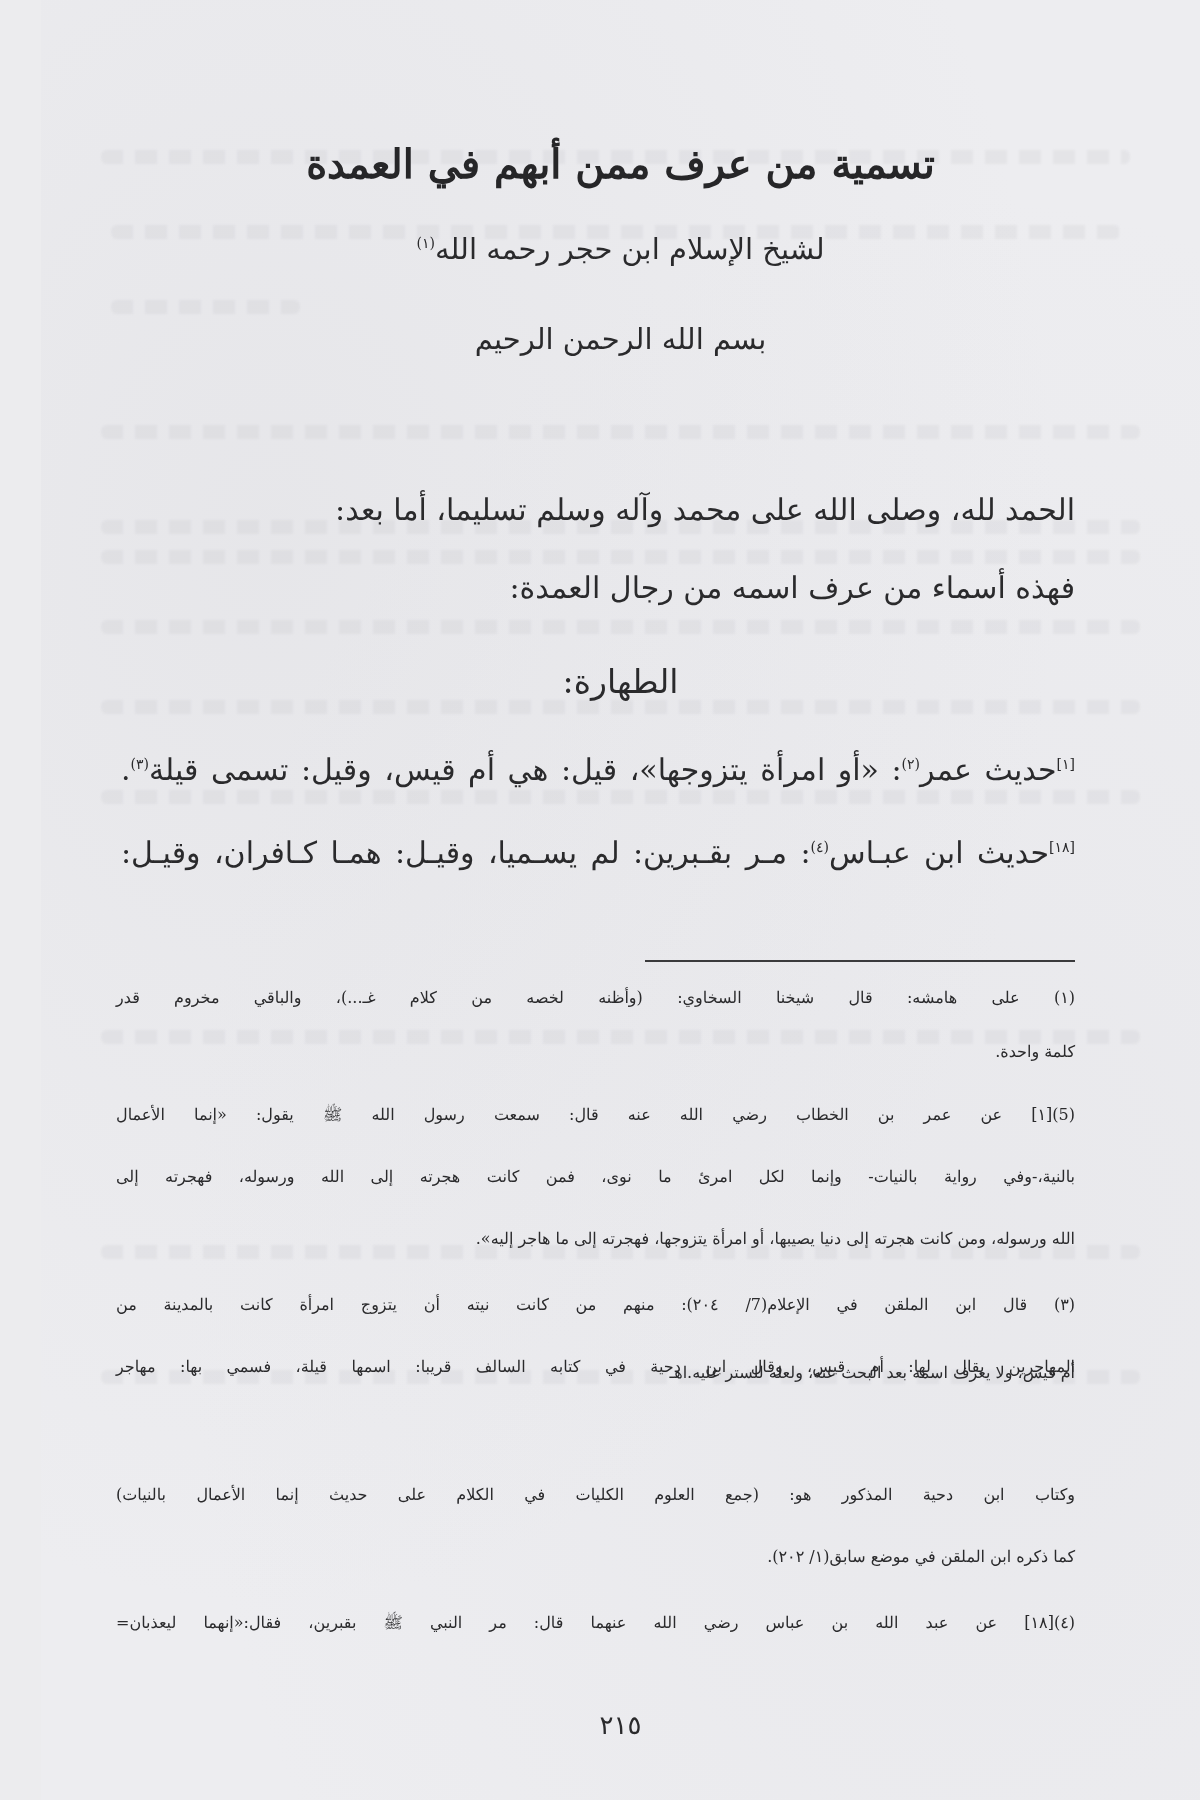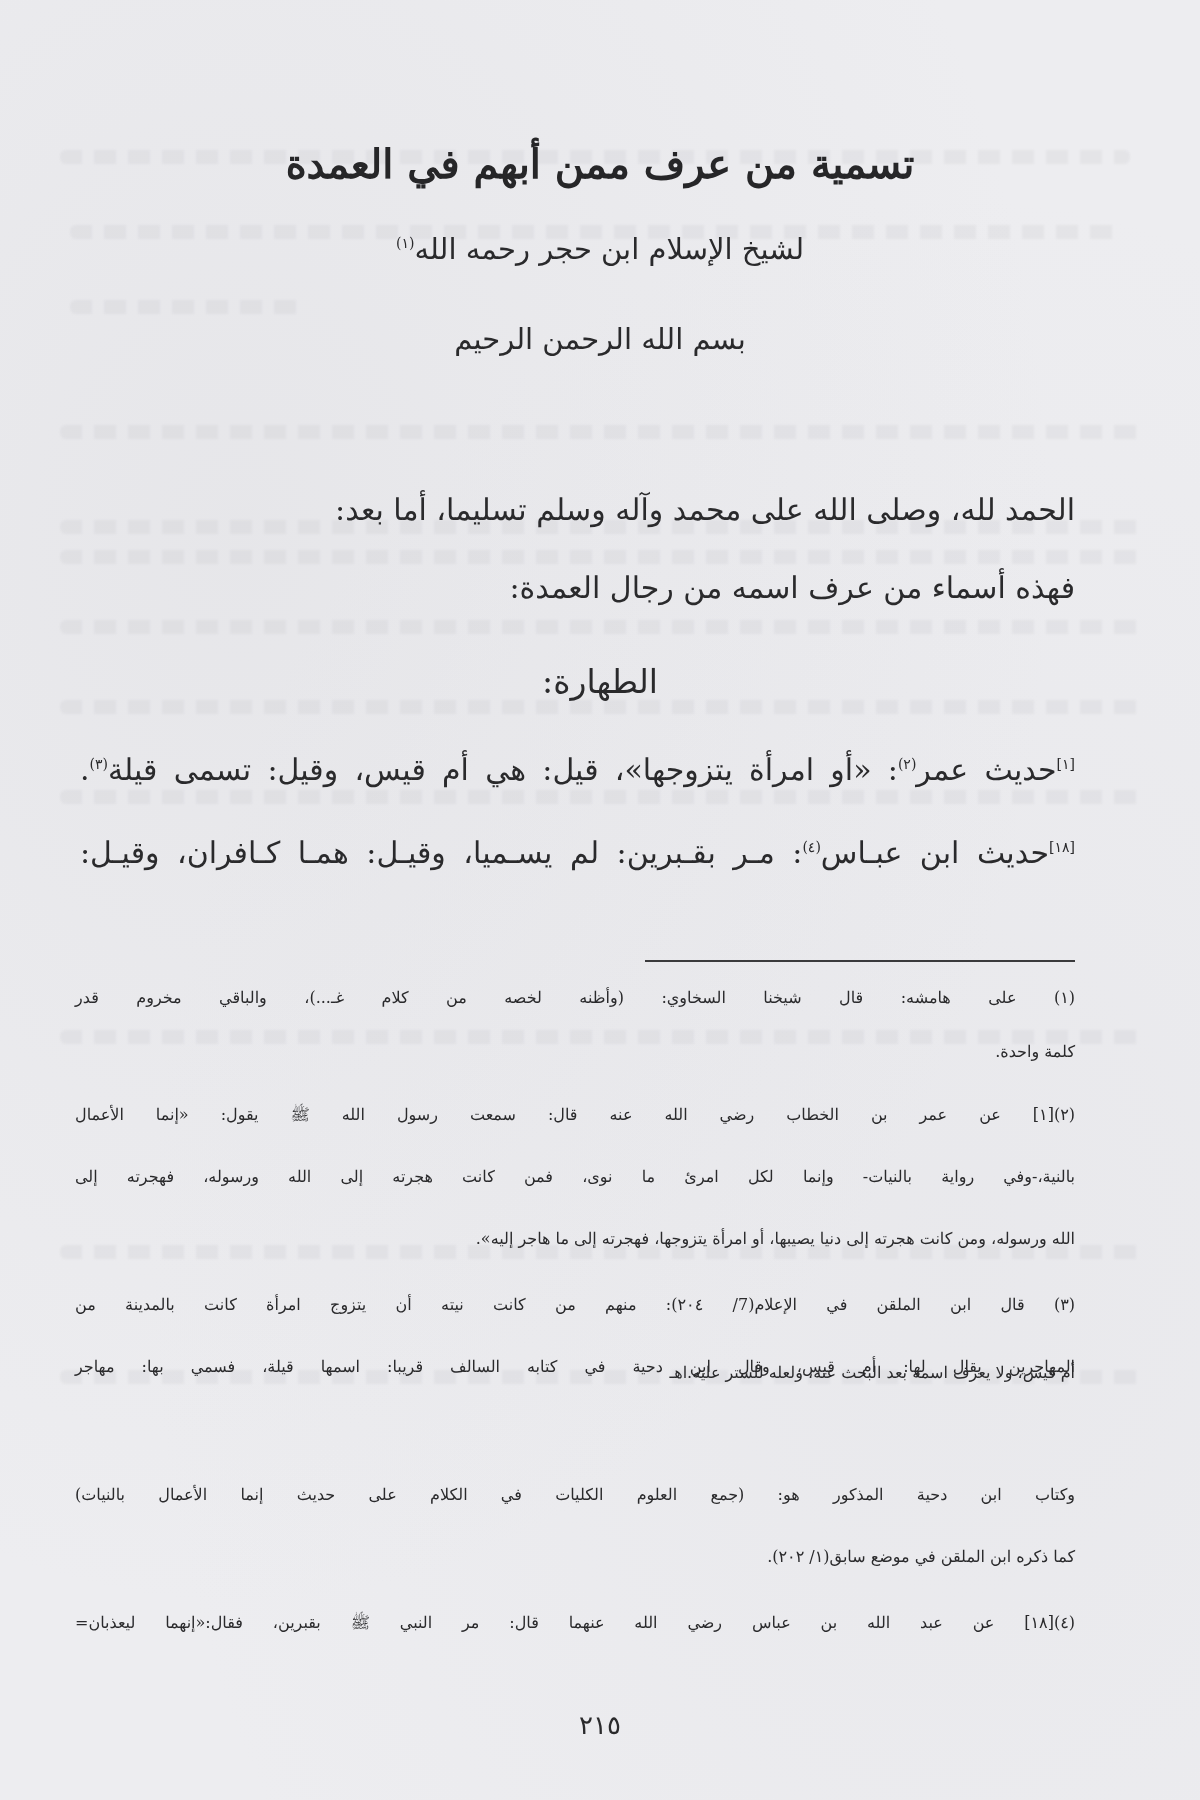--- a/index.html
+++ b/index.html
@@ -15,20 +15,21 @@
       font-family: "DejaVu Serif", "Liberation Serif", serif;
       color: #2a2a2c;
     }
     .page {
       position: absolute;
       inset: 0;
       background:
         radial-gradient(ellipse at 20% 30%, rgba(210,210,214,0.25), transparent 60%),
         radial-gradient(ellipse at 80% 70%, rgba(215,215,220,0.2), transparent 60%),
         #ededf0;
+      margin-left: 41px;
     }
     
     .bleed {
       position: absolute;
       left: 60px;
       right: 60px;
       height: 14px;
       background: repeating-linear-gradient(90deg, rgba(190,190,196,0.18) 0 22px, transparent 22px 34px);
       border-radius: 6px;
       filter: blur(1.2px);
@@ -159,21 +160,21 @@
   </div>
 
   <div class="line entry entry-18">
     <span class="marker">[١٨]</span><span>حديث ابن عبـاس</span><span class="fnref">(٤)</span><span>: مـر بقـبرين: لم يسـميا، وقيـل: همـا كـافران، وقيـل:</span>
   </div>
 
   <div class="divider"></div>
 
   <div class="fn just" style="top:968px;">(١) على هامشه: قال شيخنا السخاوي: (وأظنه لخصه من كلام غـ...)، والباقي مخروم قدر</div>
   <div class="fn right" style="top:1022px;">كلمة واحدة.</div>
-  <div class="fn just" style="top:1085px;">(٢)[١] عن عمر بن الخطاب رضي الله عنه قال: سمعت رسول الله ﷺ يقول: «إنما الأعمال</div>
+  <div class="fn just" style="top:1085px;">(5)[١] عن عمر بن الخطاب رضي الله عنه قال: سمعت رسول الله ﷺ يقول: «إنما الأعمال</div>
   <div class="fn right" style="top:1209px;">الله ورسوله، ومن كانت هجرته إلى دنيا يصيبها، أو امرأة يتزوجها، فهجرته إلى ما هاجر إليه».</div>
   <div class="fn just" style="top:1147px;">بالنية،-وفي رواية بالنيات- وإنما لكل امرئ ما نوى، فمن كانت هجرته إلى الله ورسوله، فهجرته إلى</div>
   <div class="fn just" style="top:1275px;">(٣) قال ابن الملقن في الإعلام(7/ ٢٠٤): منهم من كانت نيته أن يتزوج امرأة كانت بالمدينة من</div>
   <div class="fn just" style="top:1337px;">المهاجرين يقال لها: أم قيس، وقال ابن دحية في كتابه السالف قريبا: اسمها قيلة، فسمي بها: مهاجر</div>
   <div class="fn right" style="top:1343px;">أم قيس، ولا يعرف اسمه بعد البحث عنه، ولعله للستر عليه.اهـ</div>
   <div class="fn just" style="top:1465px;">وكتاب ابن دحية المذكور هو: (جمع العلوم الكليات في الكلام على حديث إنما الأعمال بالنيات)</div>
   <div class="fn right" style="top:1527px;">كما ذكره ابن الملقن في موضع سابق(١/ ٢٠٢).</div>
   <div class="fn just" style="top:1593px;">(٤)[١٨] عن عبد الله بن عباس رضي الله عنهما قال: مر النبي ﷺ بقبرين، فقال:«إنهما ليعذبان=</div>
 
   <div class="page-number">٢١٥</div>

